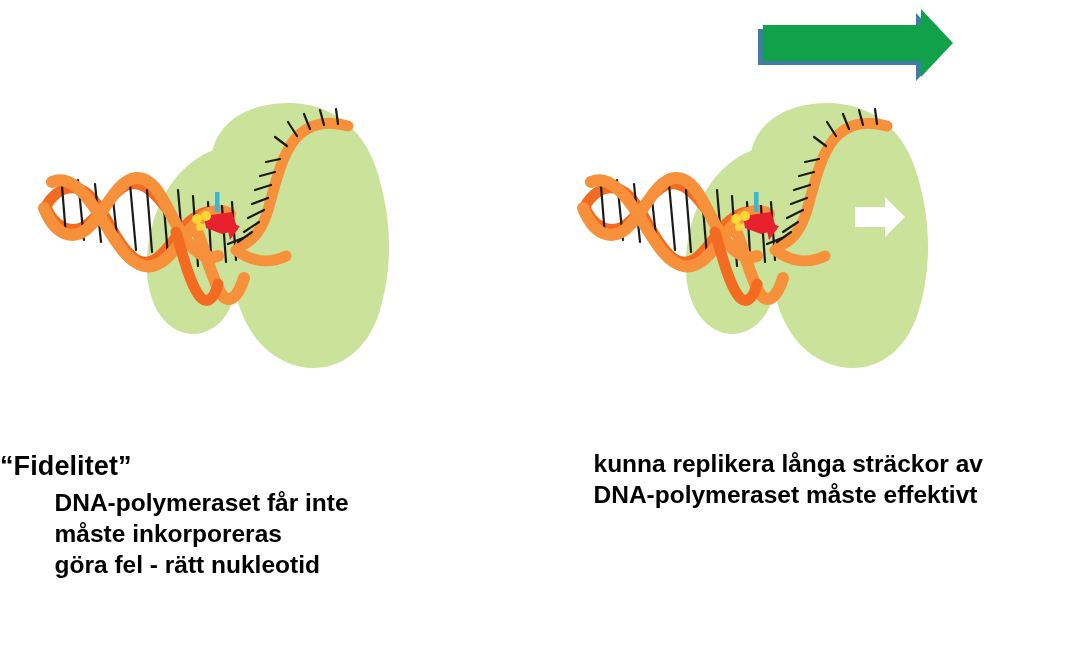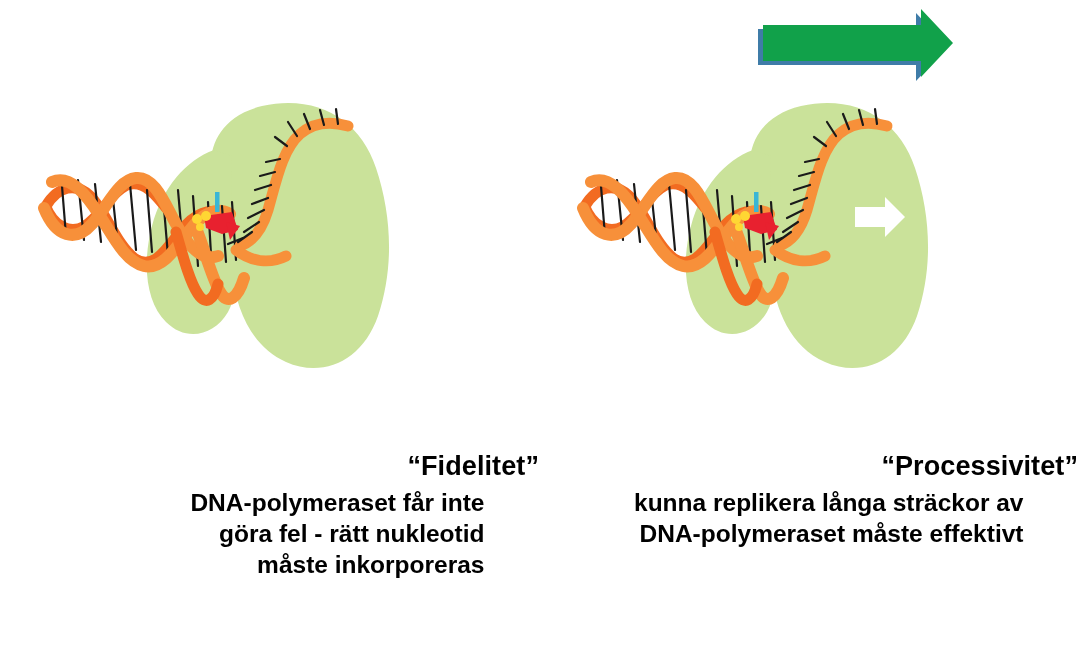--- a/index.html
+++ b/index.html
@@ -42,21 +42,21 @@
     width: 539px;
     height: 420px;
     overflow: visible;
   }
 
   .caption {
     position: absolute;
     left: 0;
     width: 539px;
     top: 448px;
-    text-align: right;
+    text-align: left;
   }
   .caption-title {
     font-size: 27px;
     font-weight: bold;
     line-height: 36px;
     letter-spacing: .1px;
     margin: 0 0 3px 0;
   }
   .caption-body {
     font-size: 24.5px;
@@ -172,22 +172,22 @@
         </defs>
 
         <use href="#dnaPolymeraseArt" x="0" y="0"></use>
       </svg>
     </div>
 
     <div class="caption">
       <div class="caption-title">“Fidelitet”</div>
       <div class="caption-body">
         <span class="caption-line">DNA-polymeraset får inte</span>
+        <span class="caption-line">måste inkorporeras</span>
         <span class="caption-line">göra fel - rätt nukleotid</span>
-        <span class="caption-line">måste inkorporeras</span>
       </div>
     </div>
   </div>
 
   <div class="panel panel-right">
 
     <div class="figure">
       <svg viewBox="0 0 539 420" xmlns="http://www.w3.org/2000/svg" aria-hidden="true">
 
         <g>
@@ -195,21 +195,20 @@
           <path d="M224 15 L 382 15 L 382 -1 L 414 33 L 382 67 L 382 51 L 224 51 Z" fill="#11a14a"></path>
         </g>
 
         <use href="#dnaPolymeraseArt" x="0" y="0"></use>
 
         <path d="M316 197 L 346 197 L 346 187 L 366 207 L 346 227 L 346 217 L 316 217 Z" fill="#ffffff"></path>
       </svg>
     </div>
 
     <div class="caption">
-      <div class="caption-title">“Processivitet”</div>
       <div class="caption-body">
         <span class="caption-line">kunna replikera långa sträckor av</span>
         <span class="caption-line">DNA-polymeraset måste effektivt</span>
       </div>
     </div>
   </div>
 
 </div>
 
 </body></html>

